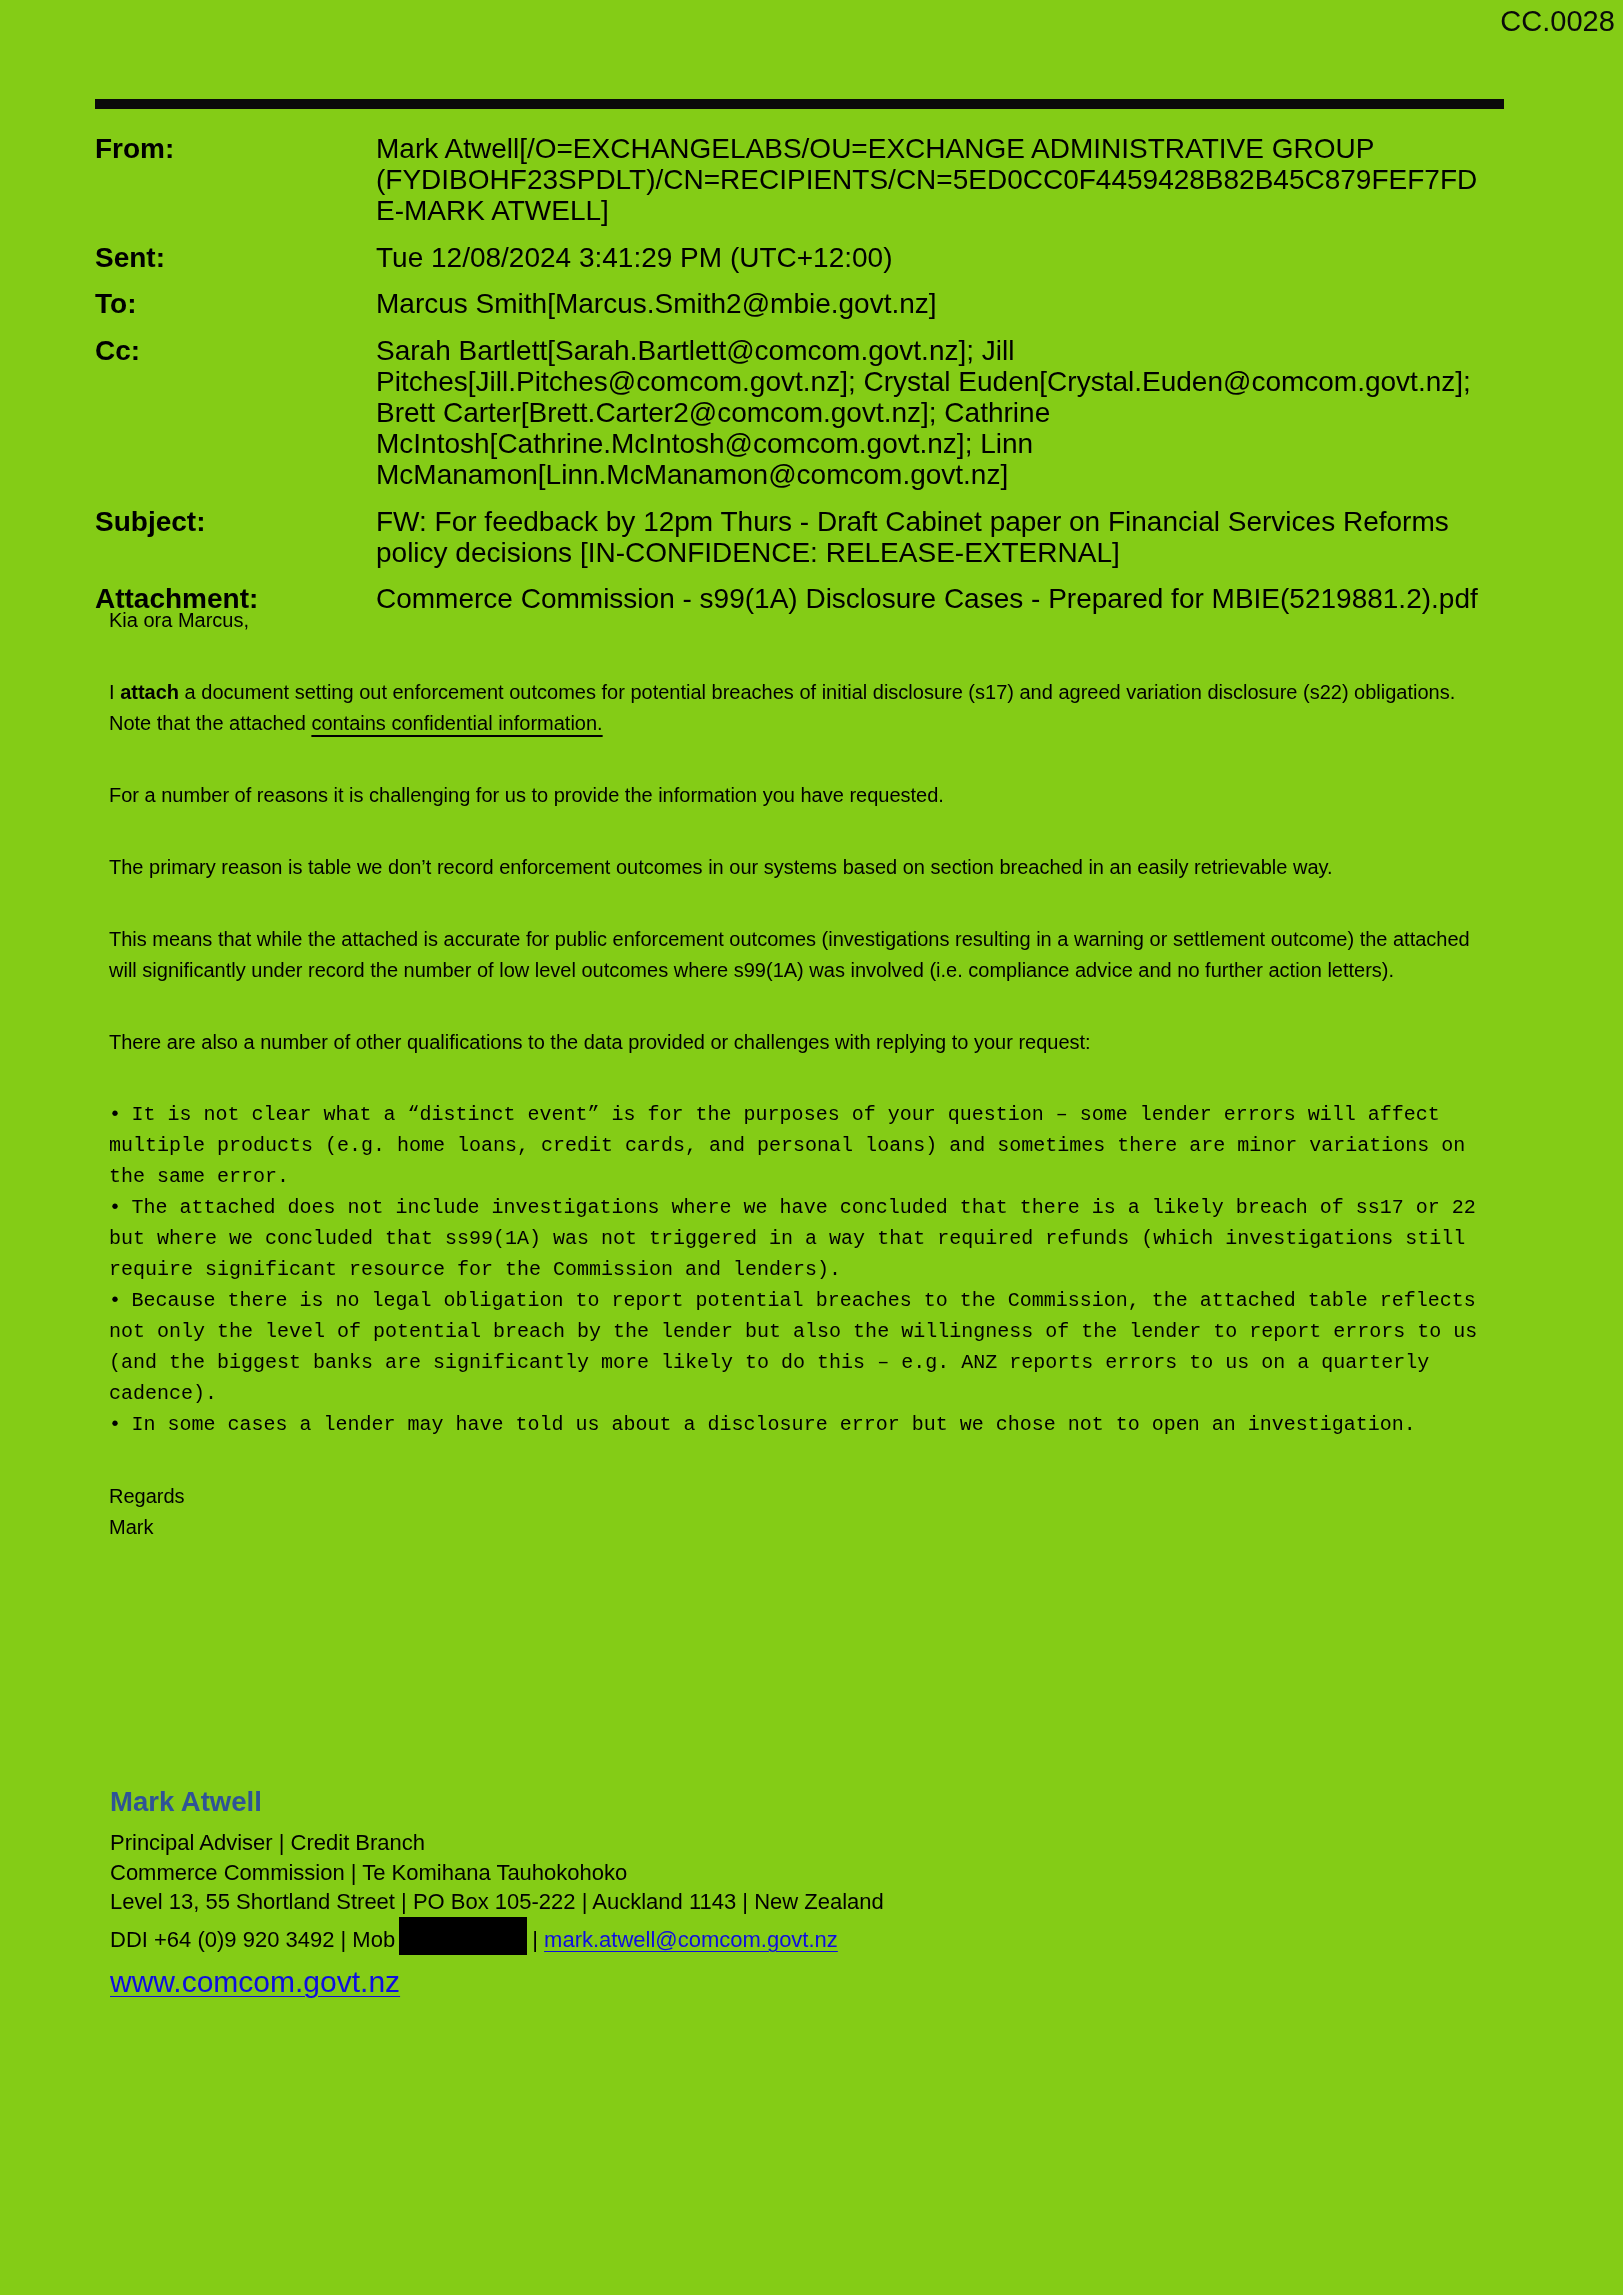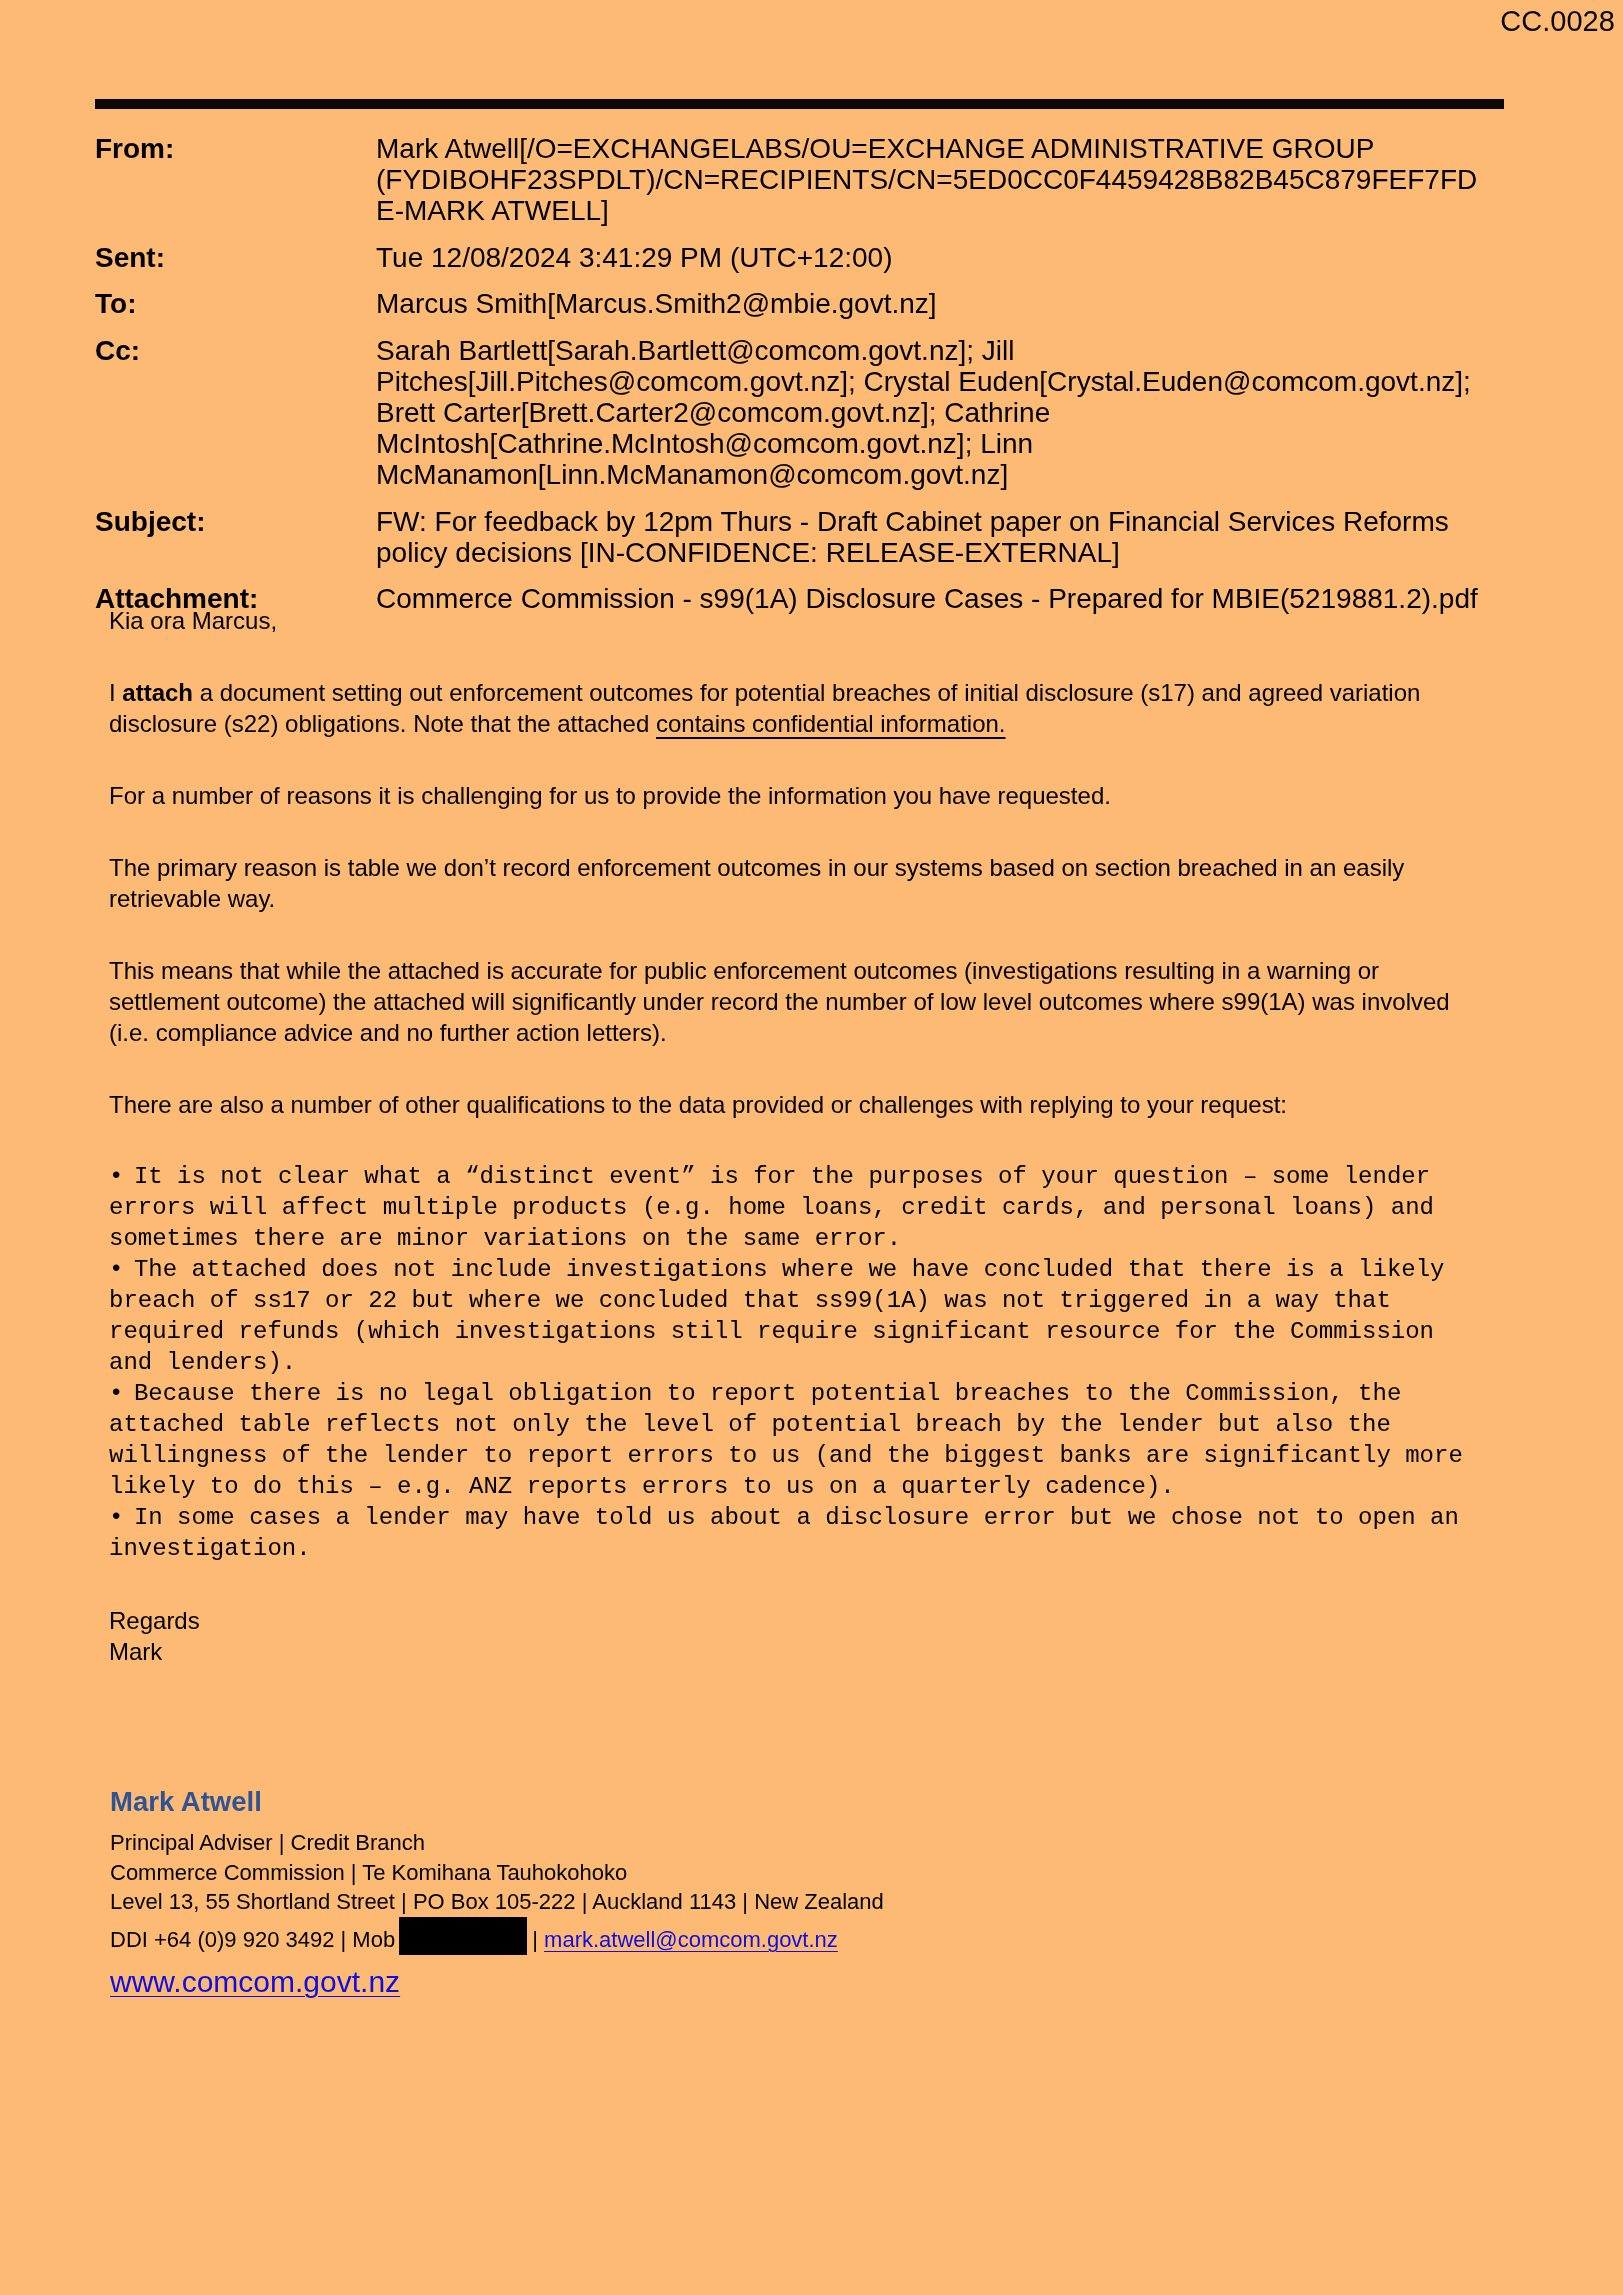--- a/index.html
+++ b/index.html
@@ -1,19 +1,19 @@
 <!DOCTYPE html>
 <html style="font-size:10.5px"><head>
 <meta charset="utf-8">
 <style>
   html,body{margin:0;padding:0;background:#888;}
   .page{
     position:relative;
     width:1624px;height:2295px;
-    background:#fdba74;
+    background:#84cc16;
     font-family:"Liberation Sans", sans-serif;
     color:#000;
     overflow:hidden;
   }
   .doc-ref{
     position:absolute;top:5.2px;right:9.2px;
     font-size:29px;letter-spacing:0px;color:#0a0a0a;
   }
   .top-rule{
     position:absolute;left:95px;top:99px;
@@ -21,21 +21,21 @@
   }
   .hdr{
     position:absolute;left:95px;top:133px;width:1417px;
     font-size:28px;line-height:31px;
   }
   .hdr-row{display:flex;margin-bottom:15.7px;}
   .hdr-label{flex:0 0 281px;font-weight:bold;}
   .hdr-value{flex:0 0 1106px;max-width:1106px;overflow-wrap:break-word;}
   .mail-body{
     position:absolute;left:109px;top:605px;width:1373px;
-    font-size:24px;line-height:31px;
+    font-size:20px;line-height:31px;
   }
   .mail-body p{margin:0 0 41px 0;}
   .mail-body p.tight{margin:0;}
   .bullet{margin:0 0 0 73px;font-family:Liberation Mono, monospace;}
   .bullets{margin-bottom:41px;}
   .bmark{margin-right:10.5px;}
   .uline{text-decoration:underline;text-decoration-thickness:2px;text-underline-offset:4.6px;}
   .closing{margin-top:38px;}
   .sig{
     position:absolute;left:110px;top:1785px;width:1375px;

